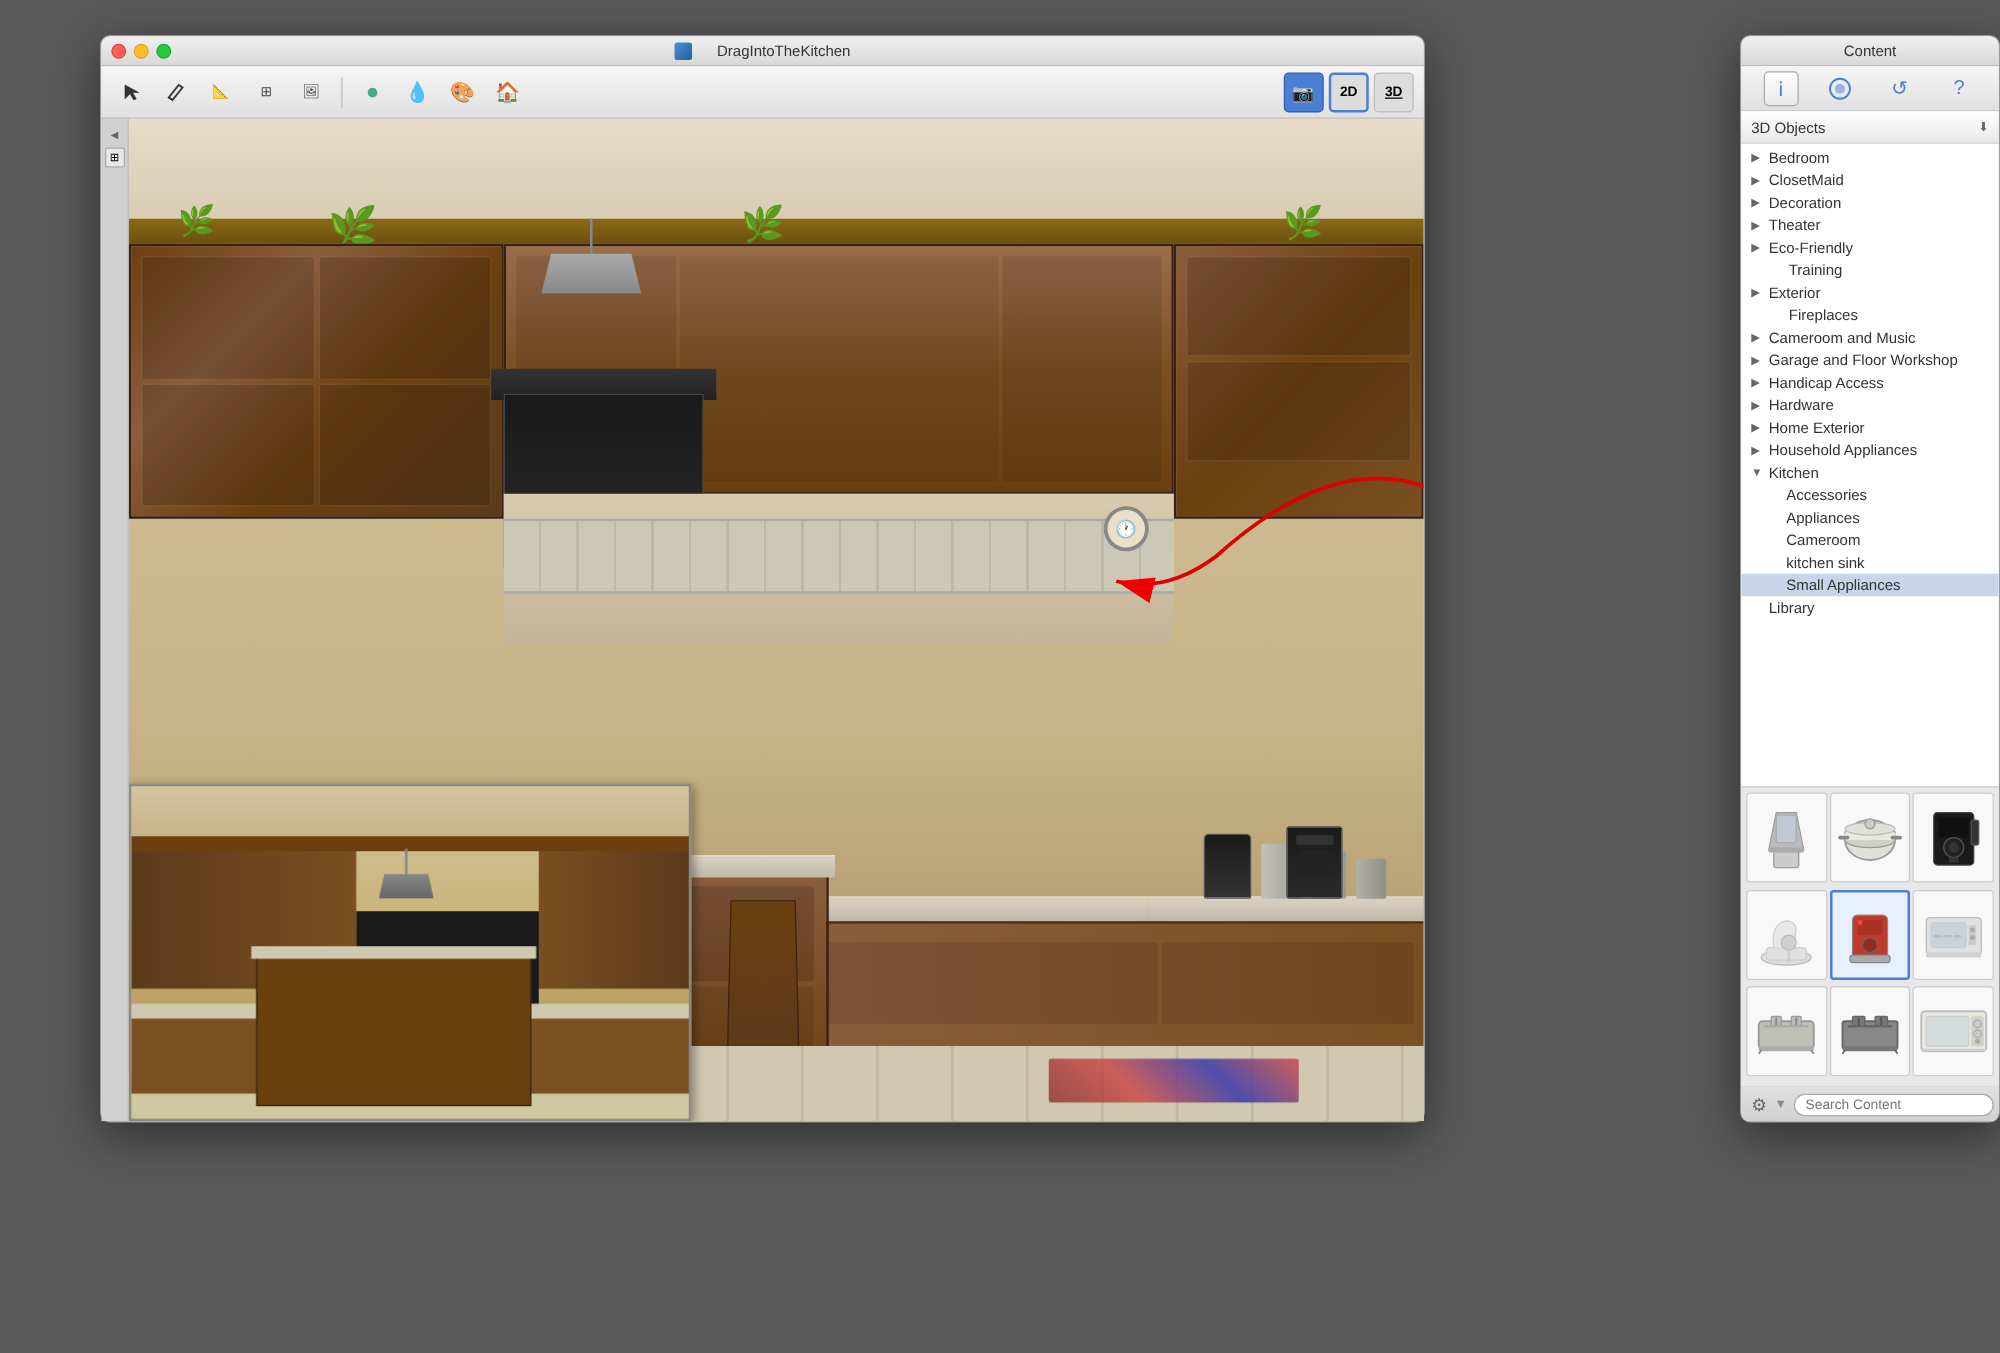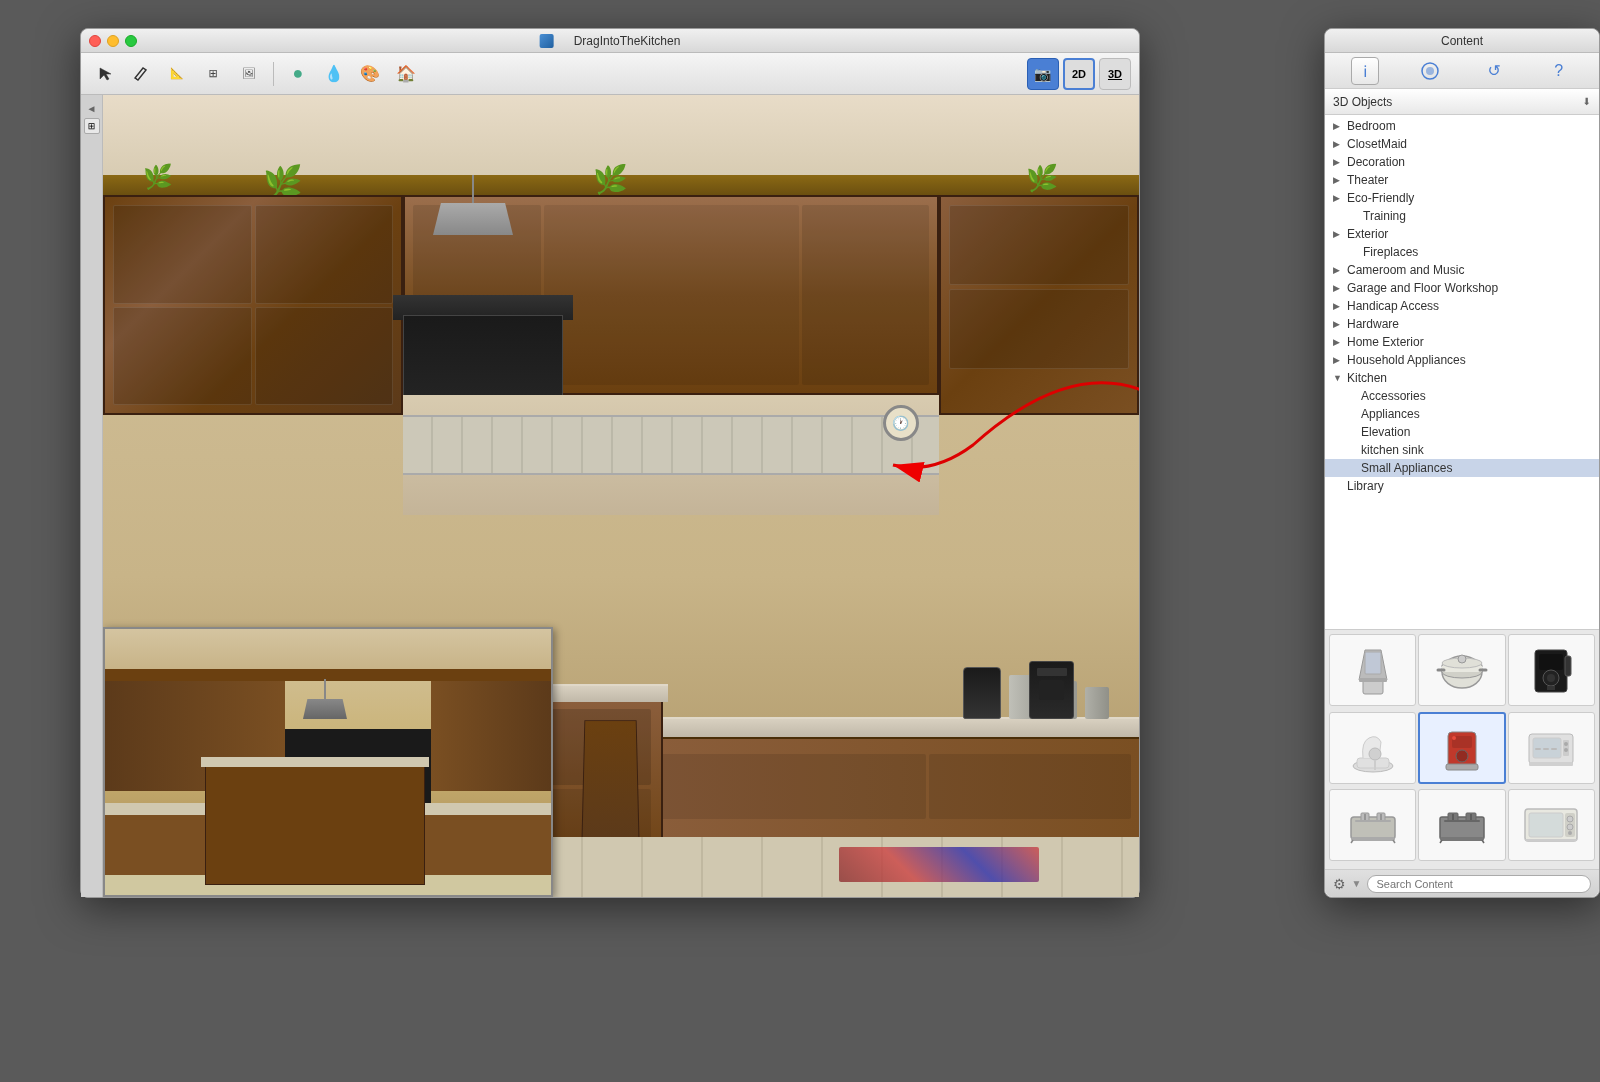--- a/index.html
+++ b/index.html
@@ -518,21 +518,21 @@
     
     .red-arrow {
       position: absolute;
       top: 200px;
       left: 770px;
       pointer-events: none;
     }
 
     
     .content-panel {
-      width: 276px;
+      width: 208px;
       height: 870px;
       background: #f0f0f0;
       border-radius: 8px;
       border: 1px solid #999;
       box-shadow: 0 10px 40px rgba(0,0,0,0.5);
       display: flex;
       flex-direction: column;
       position: absolute;
       right: 0;
       top: 28px;
@@ -974,21 +974,21 @@
     <div class="tree-item">
       <span class="tree-indent-2"></span>
       <span>Accessories</span>
     </div>
     <div class="tree-item">
       <span class="tree-indent-2"></span>
       <span>Appliances</span>
     </div>
     <div class="tree-item">
       <span class="tree-indent-2"></span>
-      <span>Elevation</span>
+      <span>Cameroom</span>
     </div>
     <div class="tree-item">
       <span class="tree-indent-2"></span>
       <span>kitchen sink</span>
     </div>
     <div class="tree-item selected" style="background:#c8d4e8;">
       <span class="tree-indent-2"></span>
       <span>Small Appliances</span>
     </div>
     <div class="tree-item">

